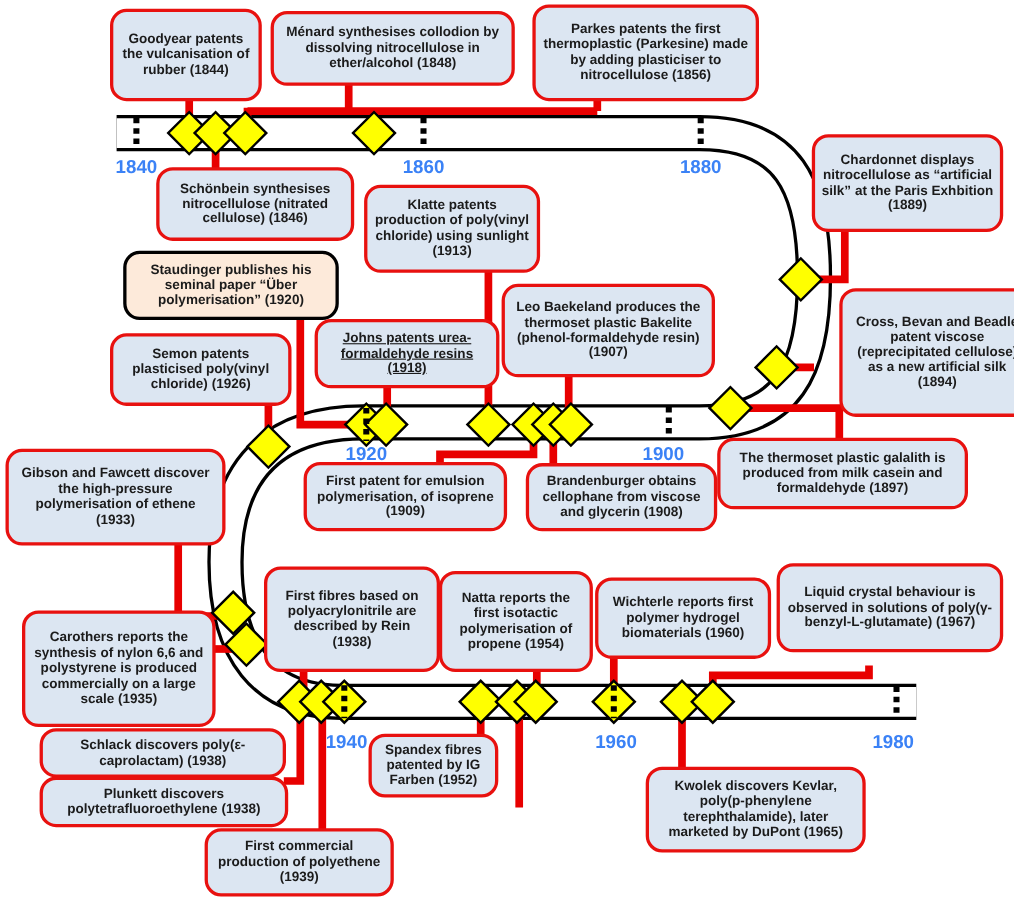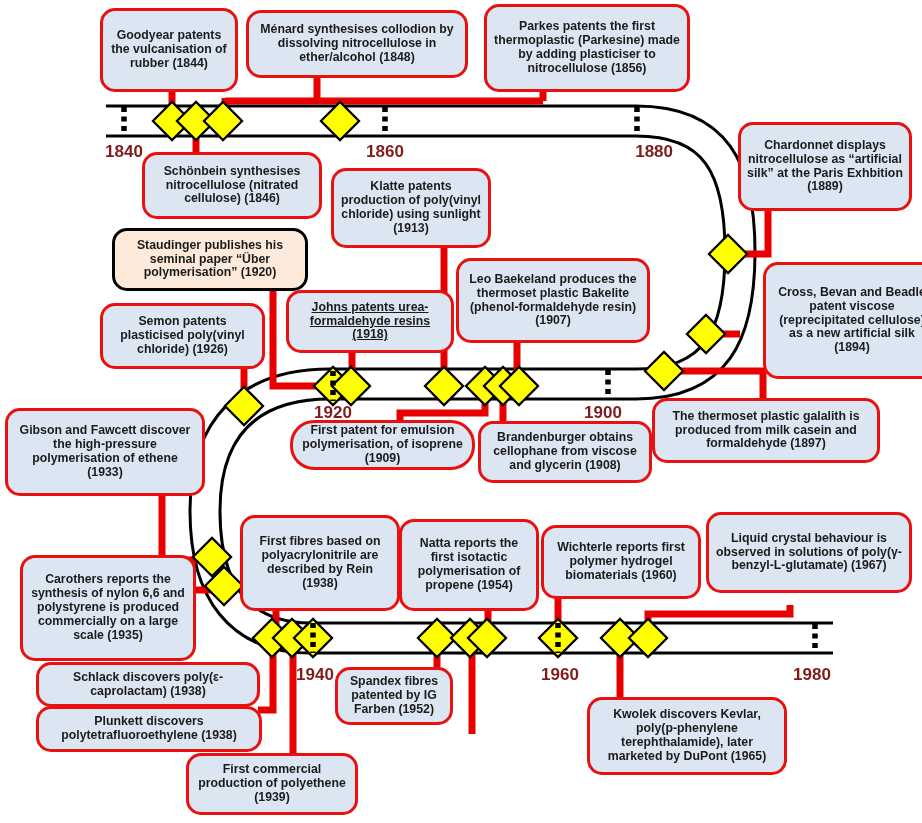--- a/index.html
+++ b/index.html
@@ -11,21 +11,21 @@
   .ebox {
     position:absolute; box-sizing:border-box; z-index:3;
     background:#dce6f2; border:3.5px solid #e8110f; border-radius:15px;
     display:flex; align-items:center; justify-content:center;
     text-align:center; font-weight:bold; font-size:12.3px; line-height:1.13;
     color:#1b1b1b; padding:3px 6px;
   }
   .ebox.tan { background:#fdeada; border-color:#000; }
   .year {
     position:absolute; z-index:2; width:72px; text-align:center;
-    font-weight:bold; font-size:17px; color:#7f1d1d;
+    font-weight:bold; font-size:17px; color:#3b82f6;
   }
 </style>
 </head>
 <body>
 
 <div id="canvas">
 
   <svg id="roadsvg" width="922" height="823" viewBox="0 0 922 823">
 
     <g>
@@ -98,41 +98,41 @@
 
     <g stroke="#000" stroke-width="5.5" stroke-dasharray="5 4.5">
       <line x1="333" y1="371" x2="333" y2="401"></line>
       <line x1="313" y1="623" x2="313" y2="653"></line>
       <line x1="558" y1="623" x2="558" y2="653"></line>
     </g>
   </svg>
 
   <div class="year" style="left:88px; top:142px;">1840</div>
   <div class="year" style="left:349px; top:142px;">1860</div>
-  <div class="year" style="left:601px; top:142px;text-align:right;">1880</div>
+  <div class="year" style="left:601px; top:142px;">1880</div>
   <div class="year" style="left:567px; top:403px;">1900</div>
   <div class="year" style="left:297px; top:403px;">1920</div>
   <div class="year" style="left:279px; top:665px;">1940</div>
   <div class="year" style="left:524px; top:665px;">1960</div>
   <div class="year" style="left:776px; top:665px;">1980</div>
 
   <div class="ebox" style="left:100px; top:8px;   width:138px; height:84px;">Goodyear patents the vulcanisation of rubber (1844)</div>
   <div class="ebox" style="left:246px; top:10px;  width:222px; height:68px;">Ménard synthesises collodion by dissolving nitrocellulose in ether/alcohol (1848)</div>
   <div class="ebox" style="left:484px; top:4px;   width:206px; height:88px;">Parkes patents the first thermoplastic (Parkesine) made by adding plasticiser to nitrocellulose (1856)</div>
   <div class="ebox" style="left:142px; top:152px; width:180px; height:67px;">Schönbein synthesises nitrocellulose (nitrated cellulose) (1846)</div>
   <div class="ebox" style="left:331px; top:168px; width:160px; height:80px;">Klatte patents production of poly(vinyl chloride) using sunlight (1913)</div>
   <div class="ebox" style="left:738px; top:122px; width:174px; height:89px;">Chardonnet displays nitrocellulose as “artificial silk” at the Paris Exhbition (1889)</div>
   <div class="ebox tan" style="left:112px; top:228px; width:196px; height:63px;">Staudinger publishes his seminal paper “Über polymerisation” (1920)</div>
   <div class="ebox" style="left:286px; top:290px; width:168px; height:63px;text-decoration:underline;">Johns patents urea-formaldehyde resins (1918)</div>
   <div class="ebox" style="left:456px; top:258px; width:194px; height:85px;">Leo Baekeland produces the thermoset plastic Bakelite (phenol-formaldehyde resin) (1907)</div>
   <div class="ebox" style="left:734px; top:262px; width:178px; height:117px;margin-left:29px;">Cross, Bevan and Beadle patent viscose (reprecipitated cellulose) as a new artificial silk (1894)</div>
   <div class="ebox" style="left:100px; top:303px; width:165px; height:66px;">Semon patents plasticised poly(vinyl chloride) (1926)</div>
   <div class="ebox" style="left:652px; top:398px; width:228px; height:65px;">The thermoset plastic galalith is produced from milk casein and formaldehyde (1897)</div>
   <div class="ebox" style="left:5px;   top:408px; width:200px; height:88px;">Gibson and Fawcett discover the high-pressure polymerisation of ethene (1933)</div>
-  <div class="ebox" style="left:290px; top:420px; width:185px; height:50px;border-radius:24px;">First patent for emulsion polymerisation, of isoprene (1909)</div>
+  <div class="ebox" style="left:276px; top:420px; width:185px; height:63px;">First patent for emulsion polymerisation, of isoprene (1909)</div>
   <div class="ebox" style="left:478px; top:421px; width:174px; height:62px;">Brandenburger obtains cellophane from viscose and glycerin (1908)</div>
   <div class="ebox" style="left:240px; top:515px; width:160px; height:96px;">First fibres based on polyacrylonitrile are described by Rein (1938)</div>
   <div class="ebox" style="left:399px; top:519px; width:140px; height:92px;">Natta reports the first isotactic polymerisation of propene (1954)</div>
   <div class="ebox" style="left:541px; top:525px; width:160px; height:74px;">Wichterle reports first polymer hydrogel biomaterials (1960)</div>
   <div class="ebox" style="left:706px; top:512px; width:206px; height:81px;">Liquid crystal behaviour is observed in solutions of poly(γ-benzyl-L-glutamate) (1967)</div>
   <div class="ebox" style="left:20px;  top:555px; width:176px; height:106px;">Carothers reports the synthesis of nylon 6,6 and polystyrene is produced commercially on a large scale (1935)</div>
   <div class="ebox" style="left:36px;  top:662px; width:224px; height:45px;">Schlack discovers poly(ε-caprolactam) (1938)</div>
   <div class="ebox" style="left:36px;  top:706px; width:226px; height:46px;">Plunkett discovers polytetrafluoroethylene (1938)</div>
   <div class="ebox" style="left:186px; top:753px; width:172px; height:62px;">First commercial production of polyethene (1939)</div>
   <div class="ebox" style="left:335px; top:667px; width:118px; height:58px;">Spandex fibres patented by IG Farben (1952)</div>

